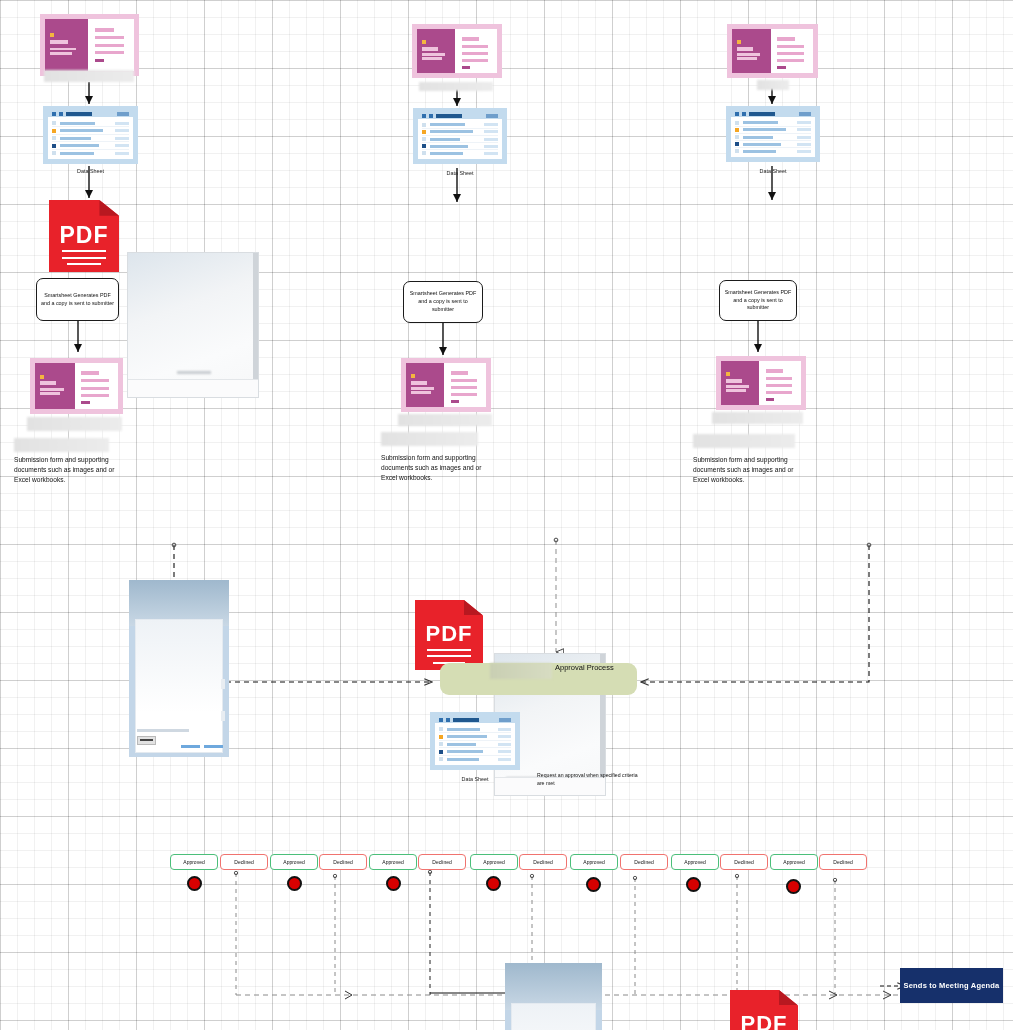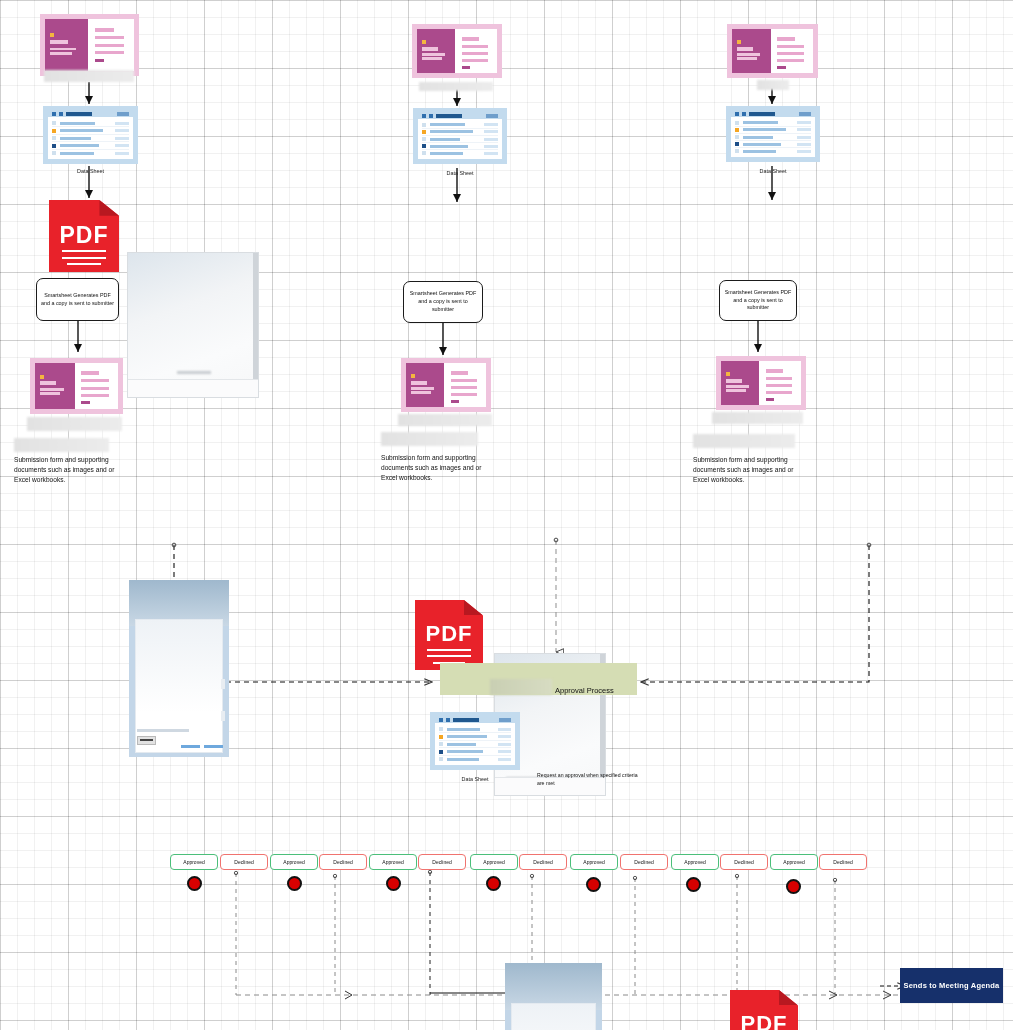--- a/index.html
+++ b/index.html
@@ -78,21 +78,21 @@
     background:linear-gradient(180deg,#eef2f6 0%,#ffffff 70%);border:1px solid #e4eaf0;}
   .formmock .fline{position:absolute;right:4%;height:10px;width:4px;background:#e8edf2;}
   .formmock .ck{position:absolute;left:8%;height:3px;background:#cfd8e1;filter:blur(.5px);}
   .formmock .submit{position:absolute;left:8%;width:17px;height:7px;background:#e2e2e2;
     border:1px solid #b9b9b9;}
   .formmock .submit i{display:block;margin:2px;height:2px;background:#444;}
   .formmock .links{position:absolute;right:6%;height:3px;width:42px;
     background:linear-gradient(90deg,#6ea8dd 0 45%,transparent 45% 55%,#6ea8dd 55% 100%);}
 
   
-  .approval-band{background:#d5ddb4;display:flex;align-items:flex-end;}
+  .approval-band{background:#d5ddb4;display:flex;align-items:flex-start;border-radius:9px;}
   .approval-band .redact{width:62px;height:16px;
     background:linear-gradient(90deg,#c9cfb3,#d7dcc2);filter:blur(1.2px);margin-left:50px;}
   .approval-band .lbl{font-size:7.5px;color:#111;margin-left:3px;}
   .pill{border-radius:4px;background:#fff;font-size:5px;text-align:center;
     display:flex;align-items:center;justify-content:center;box-sizing:border-box;}
   .pill.approved{border:1px solid #4cbf7a;color:#111;}
   .pill.declined{border:1px solid #f0736f;color:#111;}
   .reddot{width:15px;height:15px;border-radius:50%;background:#d70000;border:2px solid #111;box-sizing:border-box;}
 
   .meeting-btn{background:#16306b;color:#fff;font-size:7.5px;font-weight:bold;

